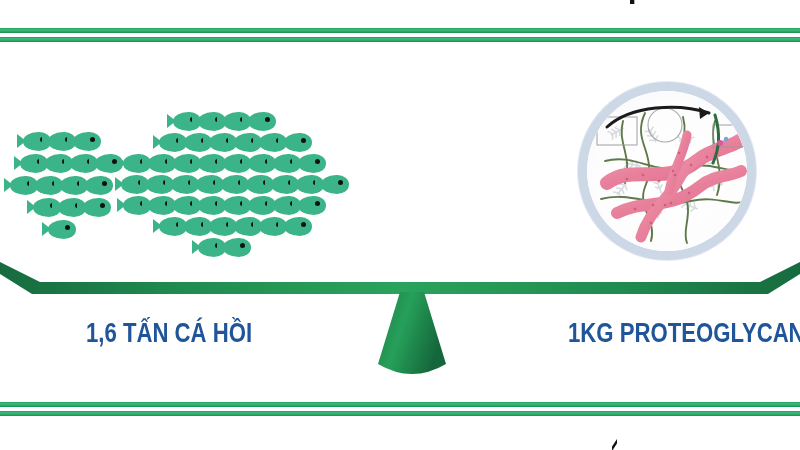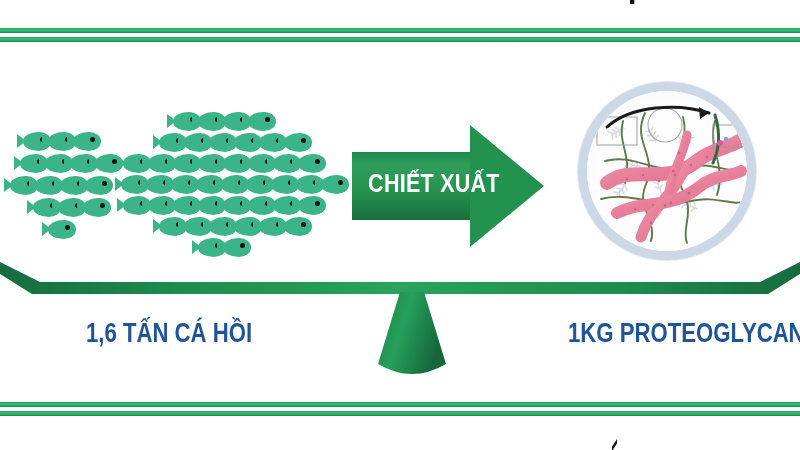--- a/index.html
+++ b/index.html
@@ -487,25 +487,20 @@
         <div class="body" style="background: rgb(60, 180, 137);"></div>
         <div class="eye" style="background: rgb(17, 17, 17);"></div>
       </div>
       <div class="fish" style="left: 112.5px; top: 126px;">
         <div class="tail" style="border-left-color: rgb(60, 180, 137);"></div>
         <div class="body" style="background: rgb(60, 180, 137);"></div>
         <div class="eye" style="background: rgb(17, 17, 17);"></div>
       </div>
     </div>
 
-  <div class="arrow-wrap">
-    <div class="arrow-shaft"></div>
-    <div class="arrow-head"></div>
-    <div class="arrow-label" style="color: rgb(255, 255, 255);">CHIẾT XUẤT</div>
-  </div>
 
   <div class="scope" style="border-color: rgb(205, 216, 230);">
     <div class="scope-inner">
       <svg width="160" height="160" viewBox="0 0 160 160">
         <defs>
           <linearGradient id="pinkg" x1="0" y1="0" x2="1" y2="1">
             <stop offset="0%" stop-color="#f0a3b6"></stop>
             <stop offset="50%" stop-color="#e8809c"></stop>
             <stop offset="100%" stop-color="#dd6d8c"></stop>
           </linearGradient>

